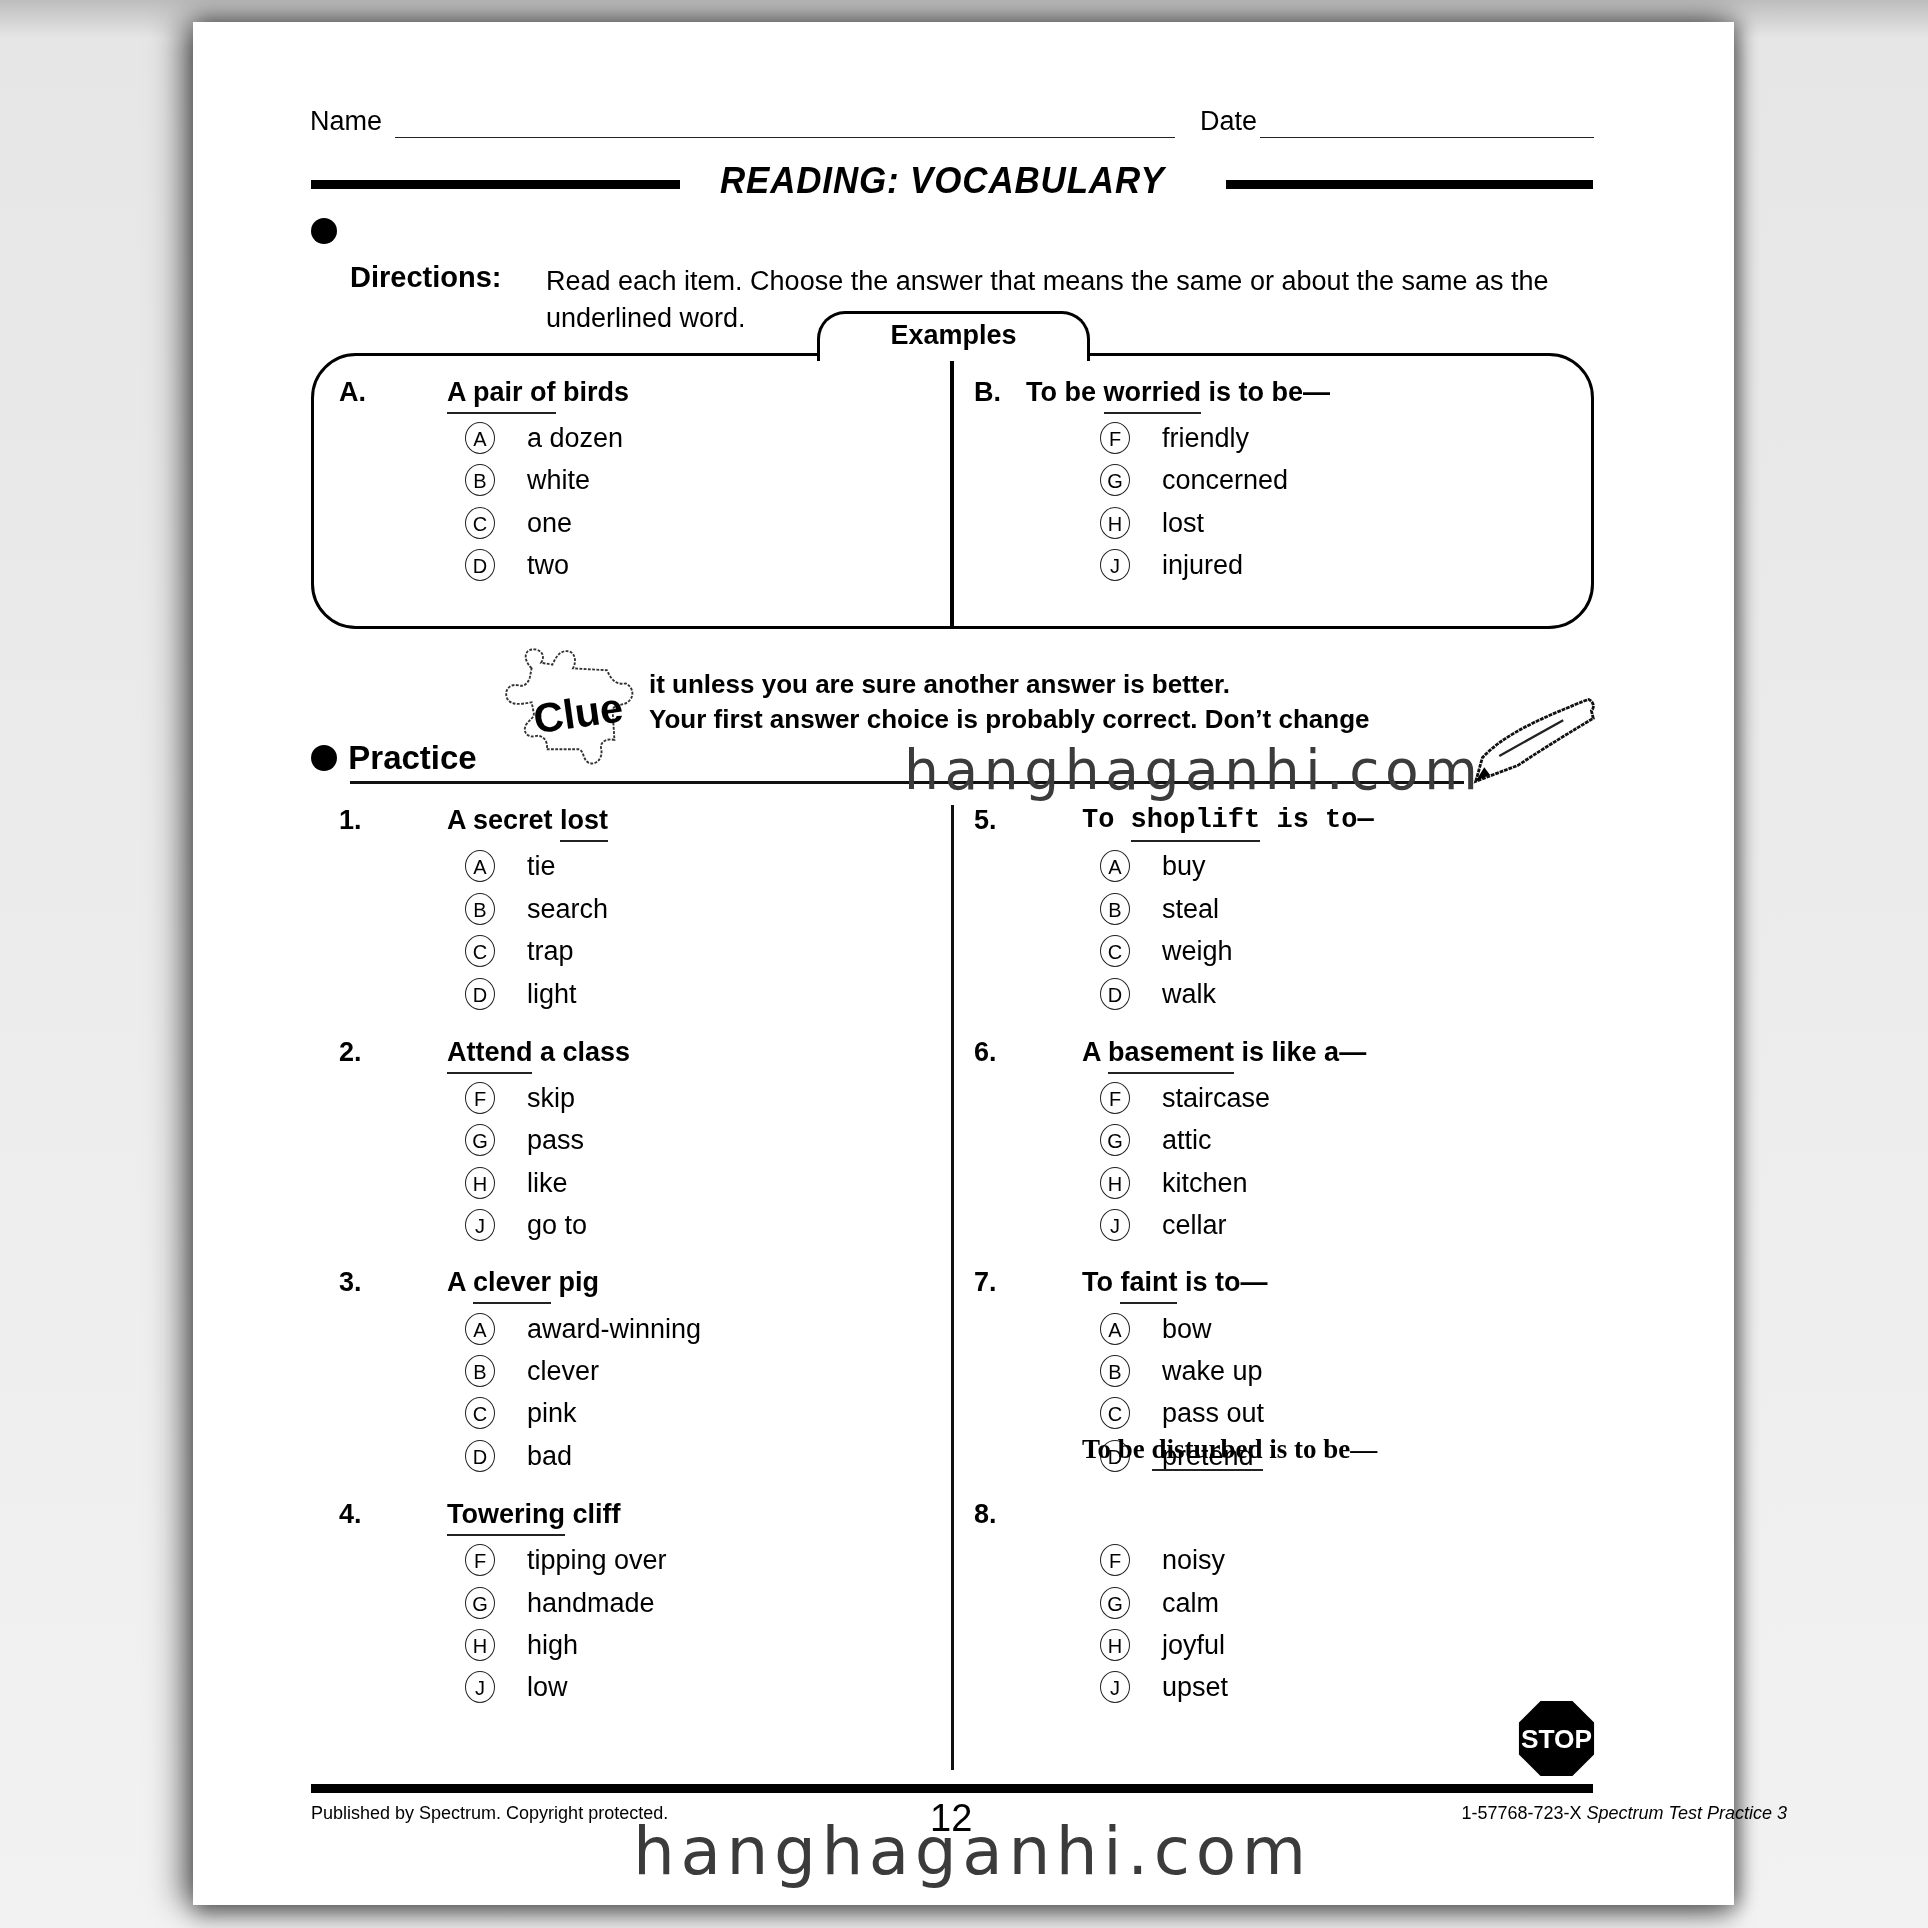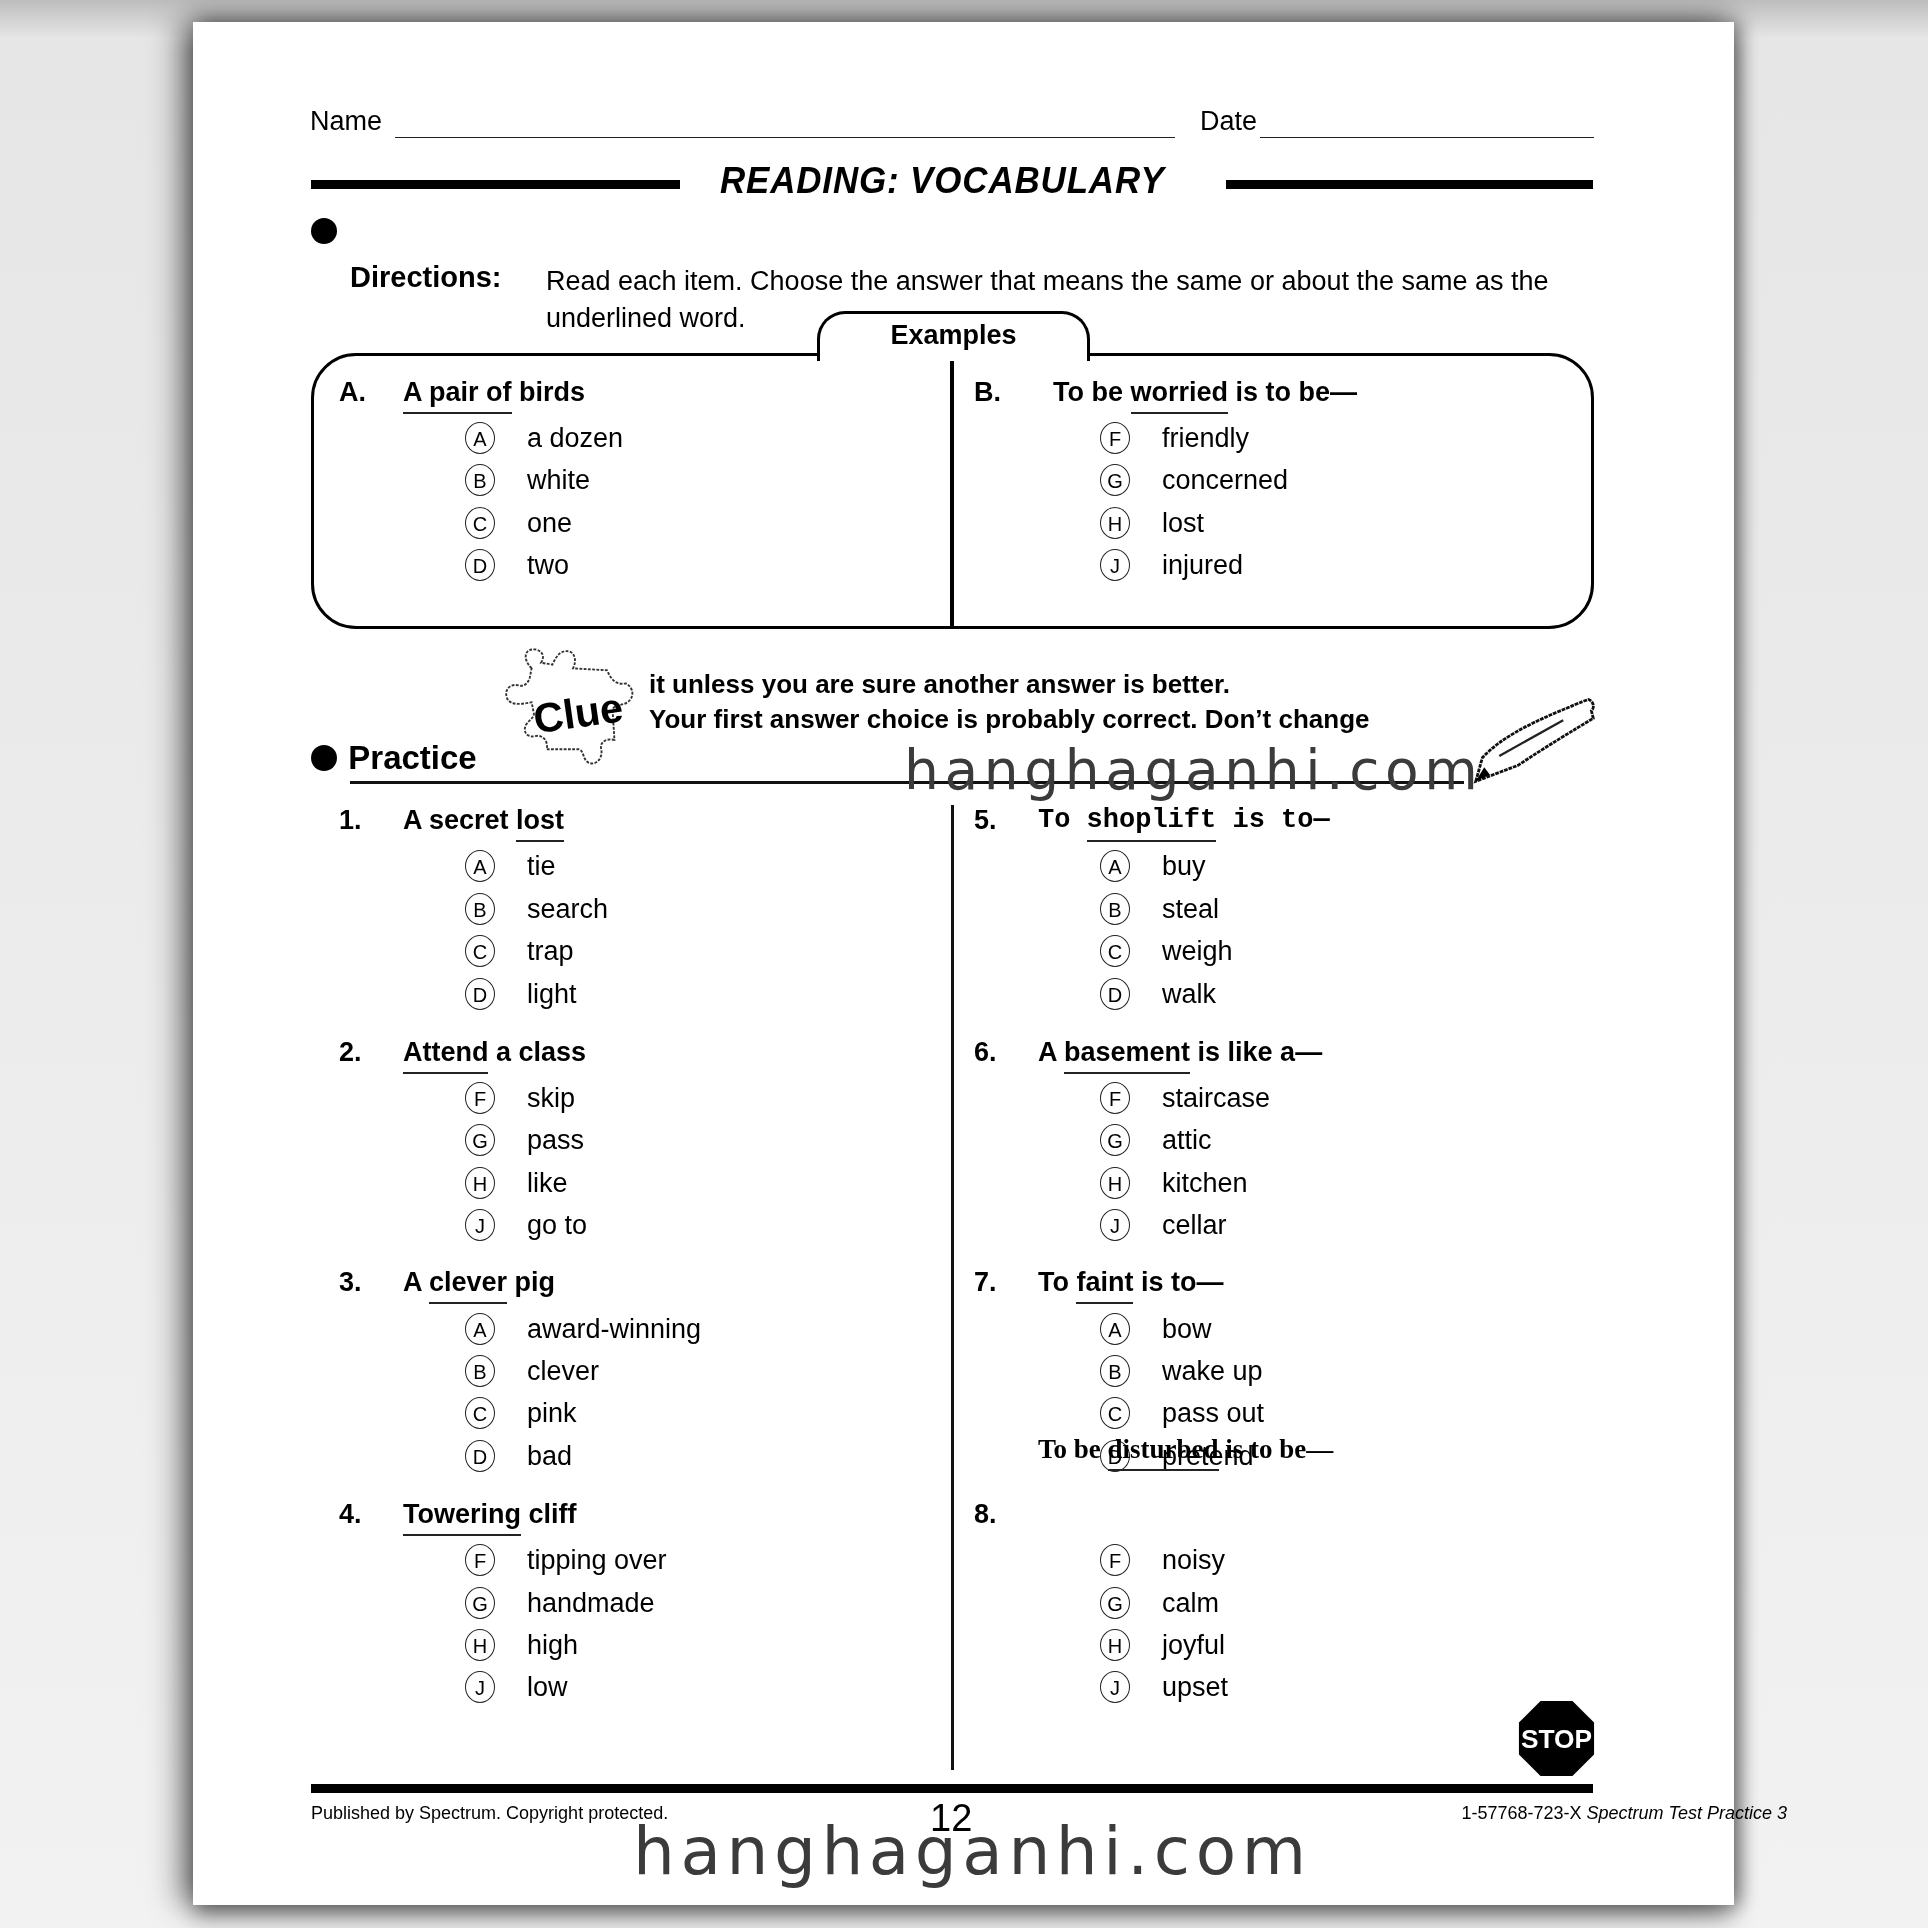--- a/index.html
+++ b/index.html
@@ -14,21 +14,21 @@
   .hbar{position:absolute;height:8.5px;background:#000;top:180px;}
   .section-title{position:absolute;top:160px;left:713px;font-size:36px;font-weight:bold;font-style:italic;letter-spacing:0.9px;transform:scaleX(0.97);}
   .bullet{display:inline-block;width:26px;height:26px;border-radius:50%;background:#000;margin-right:11.3px;vertical-align:-1.9px;}
   .lesson{top:212px;left:311px;font-size:33px;font-weight:bold;}
   .directions-label{top:261px;left:350px;font-size:29px;font-weight:bold;}
   .directions-text{top:263px;left:546px;width:1045px;font-size:27px;line-height:37px;}
   .ex-tab{position:absolute;left:817px;top:311px;width:267px;height:47px;border:3.8px solid #000;border-bottom:none;border-radius:28px 28px 0 0;background:#fff;text-align:center;font-weight:bold;font-size:27px;line-height:43px;z-index:2;}
   .ex-box{position:absolute;left:311px;top:353px;width:1277px;height:270px;border:3.8px solid #000;border-radius:45px;}
   .ex-divider{position:absolute;left:950px;top:357px;width:3.8px;height:270px;background:#000;}
   .qnum{position:absolute;font-size:27px;font-weight:bold;}
-  .qstem{position:absolute;font-size:27px;font-weight:bold;white-space:nowrap;}
+  .qstem{position:absolute;font-size:27px;font-weight:bold;white-space:nowrap;margin-left:44px;}
   .qstem u{text-decoration:none;border-bottom:2.8px solid #222;padding-bottom:4.7px;}
   .opt{position:absolute;height:38px;white-space:nowrap;}
   .circ{position:absolute;left:0;top:1.9px;width:30px;height:32px;border:1.9px solid #222;border-radius:50%;font-size:20px;text-align:center;line-height:32px;box-sizing:border-box;}
   .otext{position:absolute;left:62px;top:0;font-size:27px;line-height:36px;}
   .clue-text{top:667px;left:649px;font-size:26px;font-weight:bold;line-height:35px;}
   .practice{top:739px;left:311px;font-size:33px;font-weight:bold;}
   .practice-rule{position:absolute;left:350px;top:781px;width:1114px;height:2.8px;background:#111;}
   .col-divider{position:absolute;left:951px;top:805px;width:2.8px;height:965px;background:#111;}
   .bottom-bar{position:absolute;left:311px;top:1784px;width:1282px;height:9.4px;background:#000;}
   .footer-left{top:1803px;left:311px;font-size:18px;}
@@ -73,21 +73,21 @@
     </div>
     <div class="opt" style="left: 465px; top: 505px;">
       <div class="circ">C</div>
       <div class="otext">one</div>
     </div>
     <div class="opt" style="left: 465px; top: 547px;">
       <div class="circ">D</div>
       <div class="otext">two</div>
     </div>
     <div class="qnum" style="left: 974px; top: 377px;">B.</div>
-    <div class="qstem" style="left: 1053px; top: 377px;"><span>To be </span><u>worried</u><span> is to be—</span></div>
+    <div class="qstem" style="left: 982px; top: 377px;"><span>To be </span><u>worried</u><span> is to be—</span></div>
     <div class="opt" style="left: 1100px; top: 420px;">
       <div class="circ">F</div>
       <div class="otext">friendly</div>
     </div>
     <div class="opt" style="left: 1100px; top: 462px;">
       <div class="circ">G</div>
       <div class="otext">concerned</div>
     </div>
     <div class="opt" style="left: 1100px; top: 505px;">
       <div class="circ">H</div>

